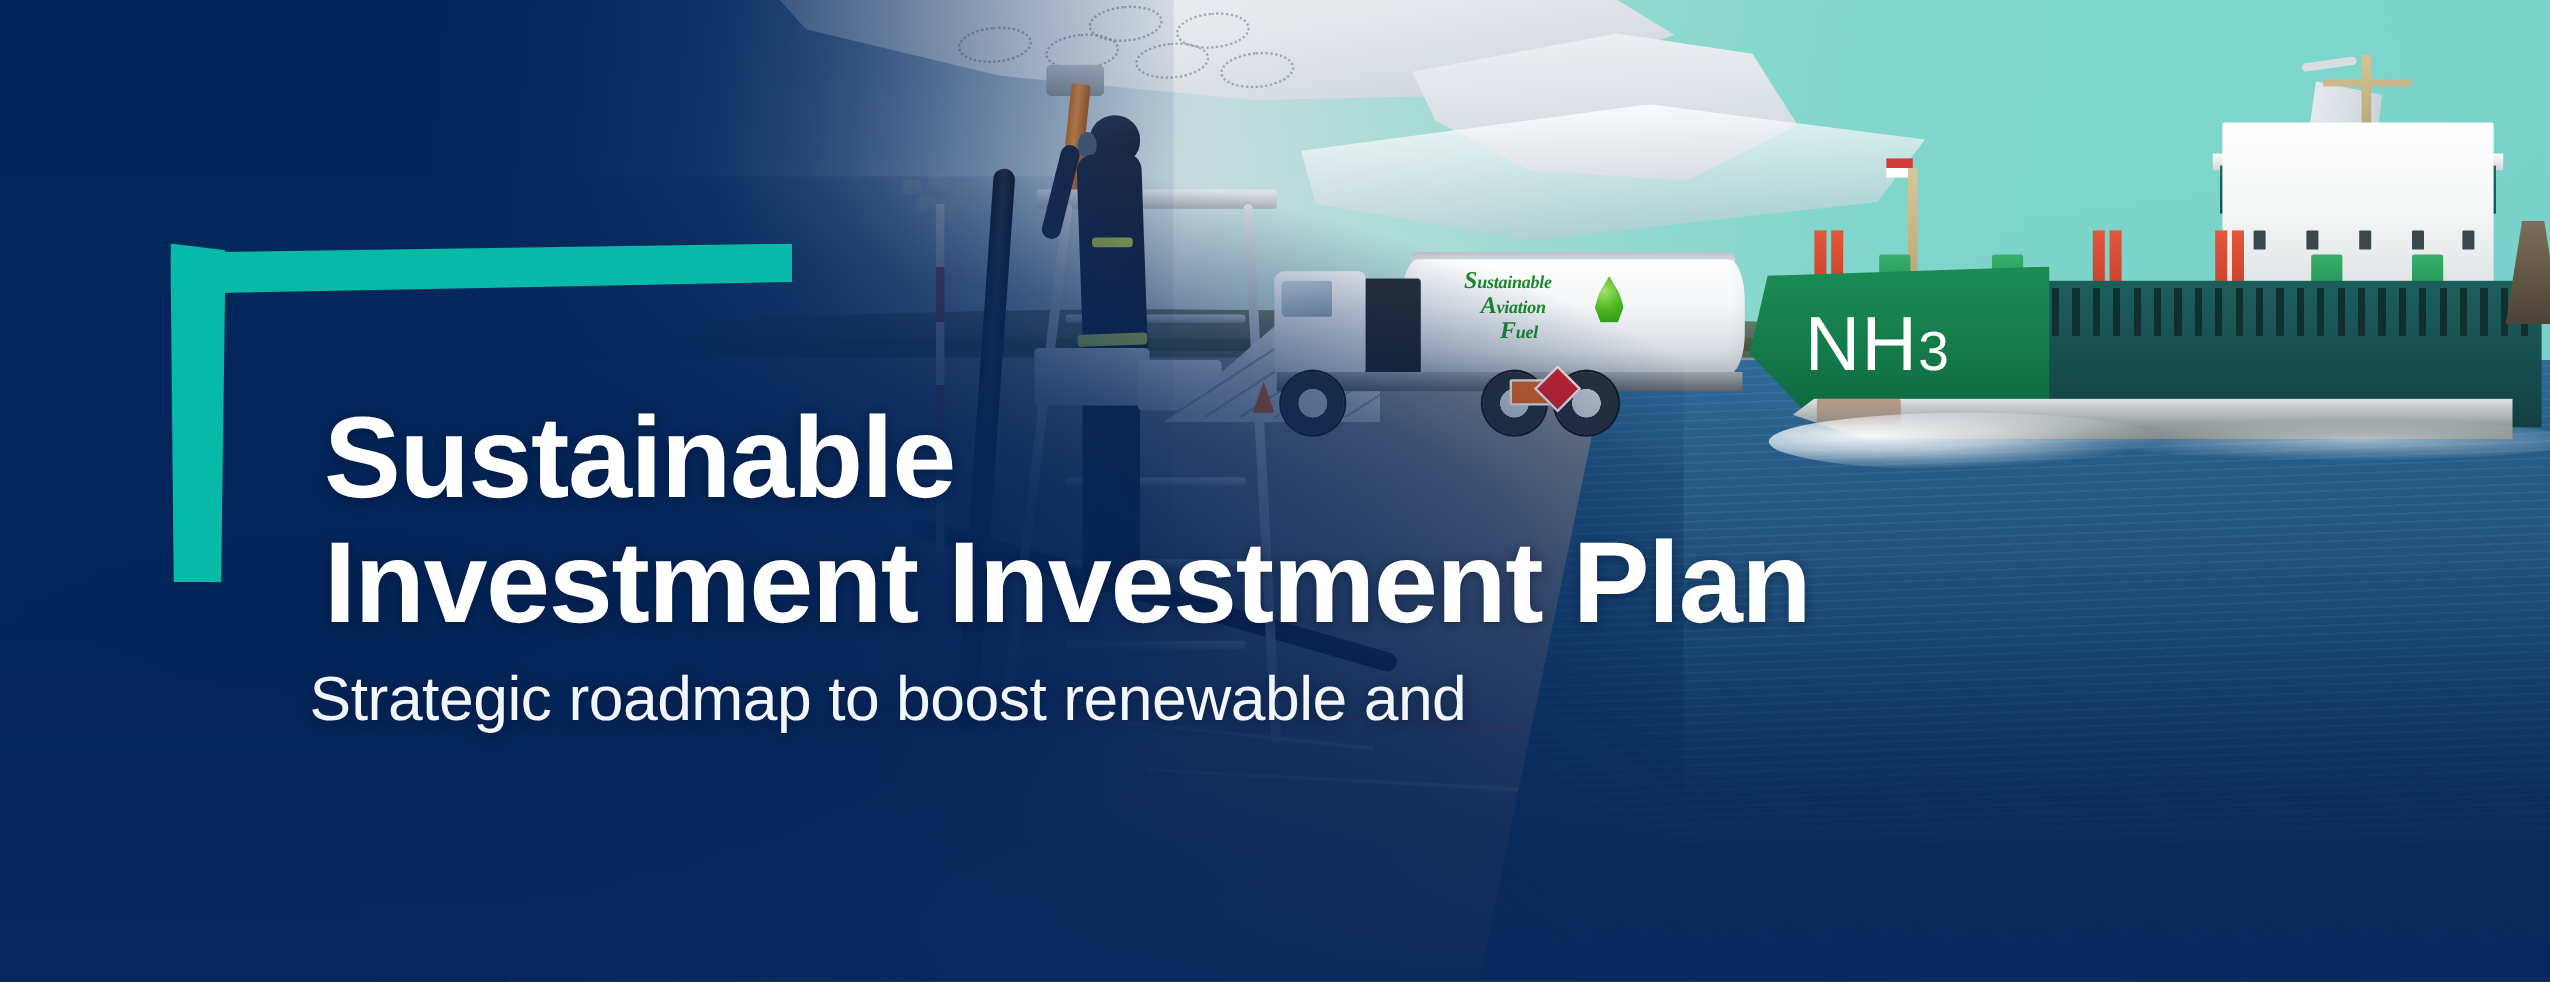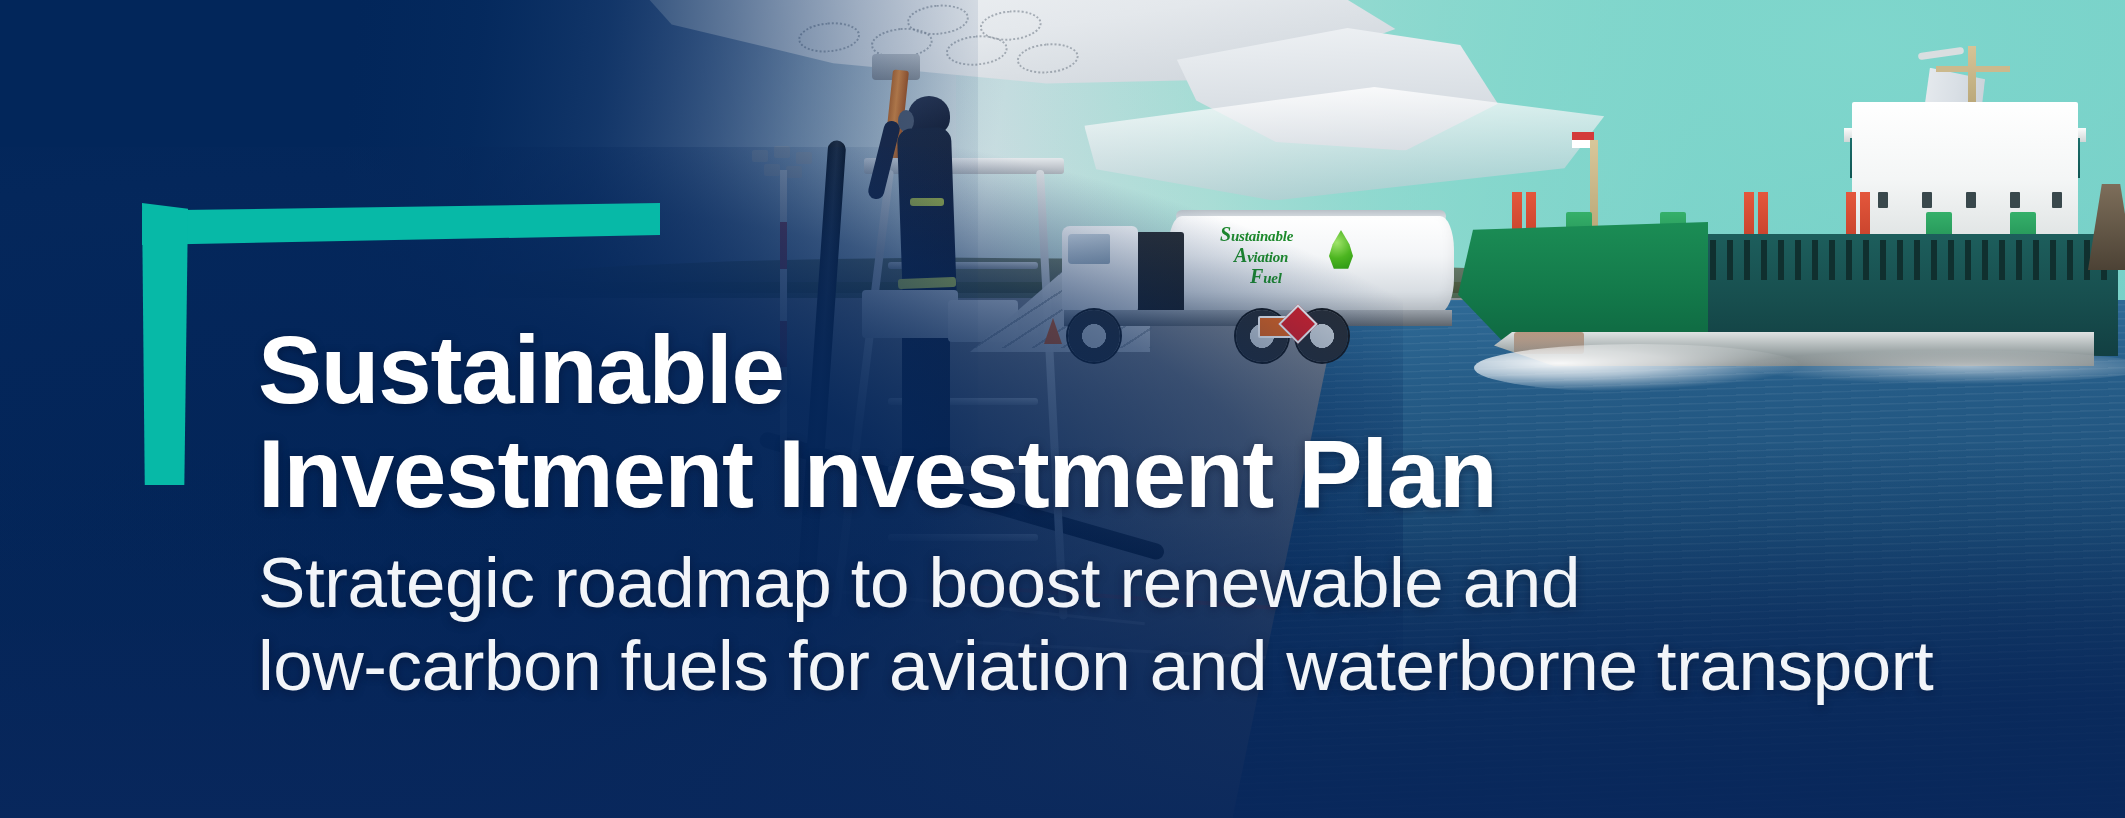--- a/index.html
+++ b/index.html
@@ -436,36 +436,36 @@
     position:absolute; left:42px; top:8px; width:46px; height:282px;
     background: var(--teal, #07b9a7);
     clip-path: polygon(0% 0%, 100% 2%, 92% 100%, 6% 100%);
   }
 
   
   .copy {
     position:absolute; left:258px; top:318px; width:1400px;
   }
   .title {
-    margin:0;
+    margin:12px;
     color:#ffffff;
     font-family:"Liberation Sans", sans-serif;
     font-weight:bold;
     font-size:96px;
     line-height:1.08;
     letter-spacing:-1.2px;
     text-shadow: 0 2px 10px rgba(0,10,35,.45);
   }
   .title .ln { display:block; white-space:nowrap; }
   .subtitle {
     margin:16px 0 0 0;
     color:#f2f5f9;
     font-family:"Liberation Sans", sans-serif;
     font-weight:normal;
-    font-size:71px;
+    font-size:52px;
     line-height:1.17;
     letter-spacing:-.4px;
     text-shadow: 0 2px 10px rgba(0,10,35,.45);
   }
   .subtitle .ln { display:block; white-space:nowrap; }
 
   
   .watermark {
     position:absolute; right:44px; bottom:26px;
     display:flex; align-items:center; gap:14px;
@@ -604,20 +604,21 @@
       <div class="funnelpipe" style="left:398px;"></div>
       <div class="funnelpipe" style="left:412px;"></div>
       <div class="vent" style="left:118px;"></div>
       <div class="vent" style="left:212px;"></div>
       <div class="vent" style="left:478px;"></div>
       <div class="vent" style="left:562px;"></div>
       <div class="hull-dark"></div>
       <div class="cargo-rail"></div>
       <div class="crane"></div>
       <div class="hull-green"></div>
+      <div class="nh3"><span>NH</span><sub>3</sub></div>
       <div class="hull-white"></div>
       <div class="rust"></div>
       <div class="bow-wave"></div>
       <div class="stern-wave"></div>
     </div>
   </div>
 
   <div class="overlay-left"></div>
   <div class="overlay-blob"></div>
   <div class="overlay-bottom"></div>
@@ -627,18 +628,17 @@
     <div class="arm-v"></div>
   </div>
 
   <div class="copy">
     <h1 class="title">
       <span class="ln">Sustainable</span>
       <span class="ln">Investment Investment Plan</span>
     </h1>
     <p class="subtitle">
       <span class="ln">Strategic roadmap to boost renewable and</span>
-      <span class="ln">low-carbon fuels for aviation and waterborne transport</span>
     </p>
   </div>
 
 
 </div>
 
 </body></html>

